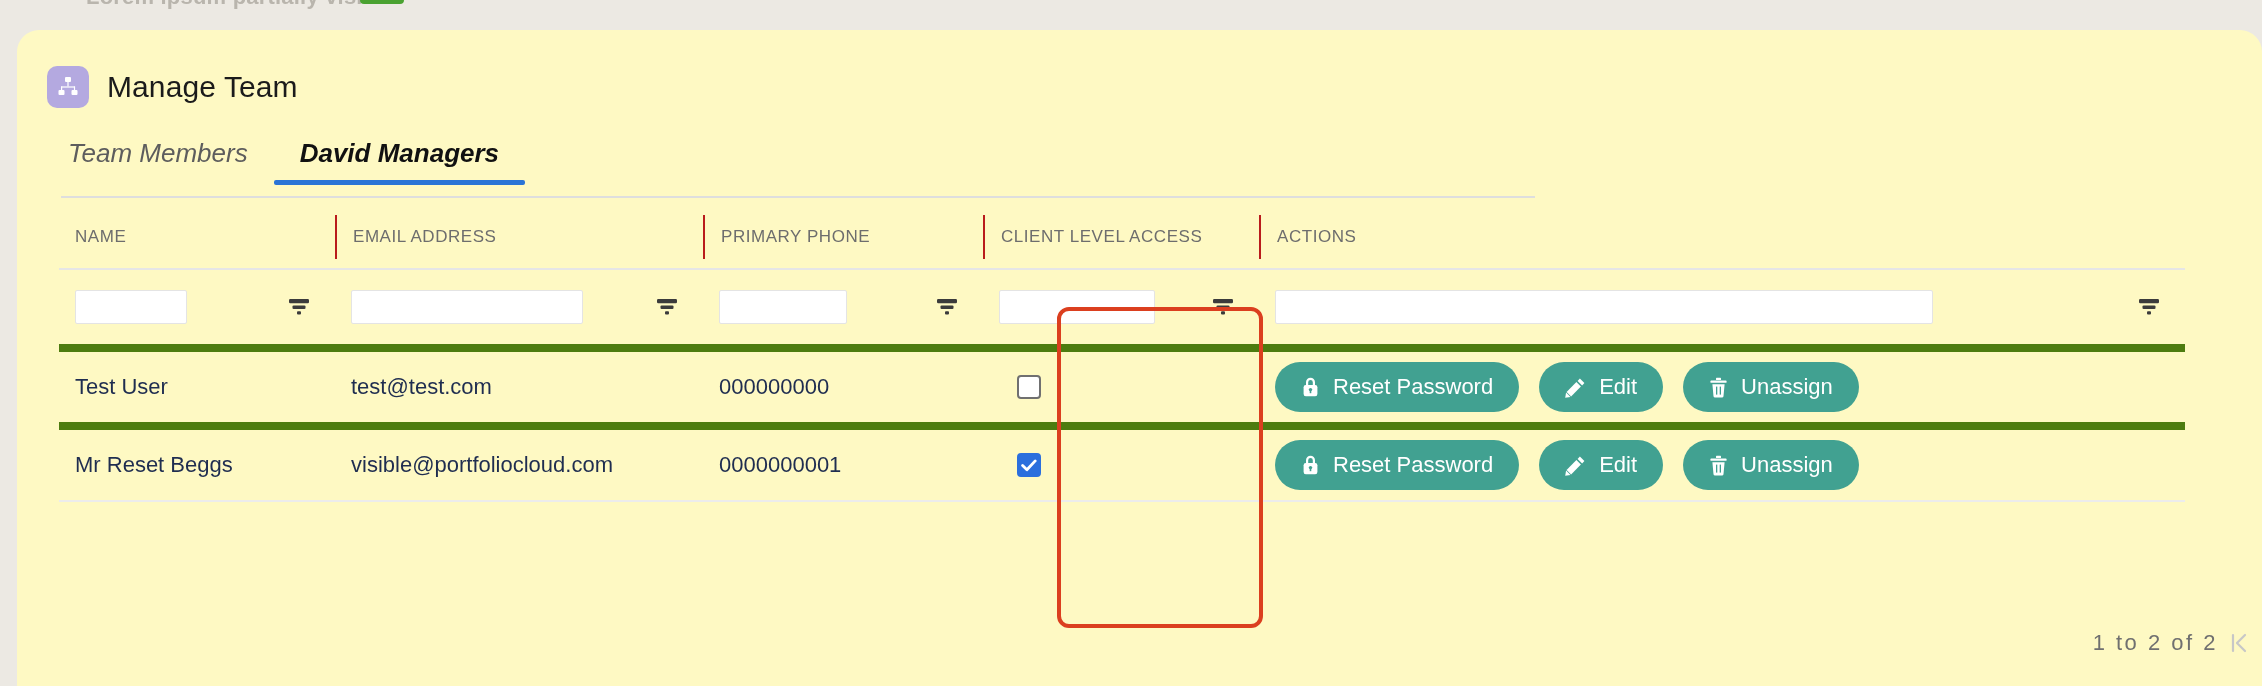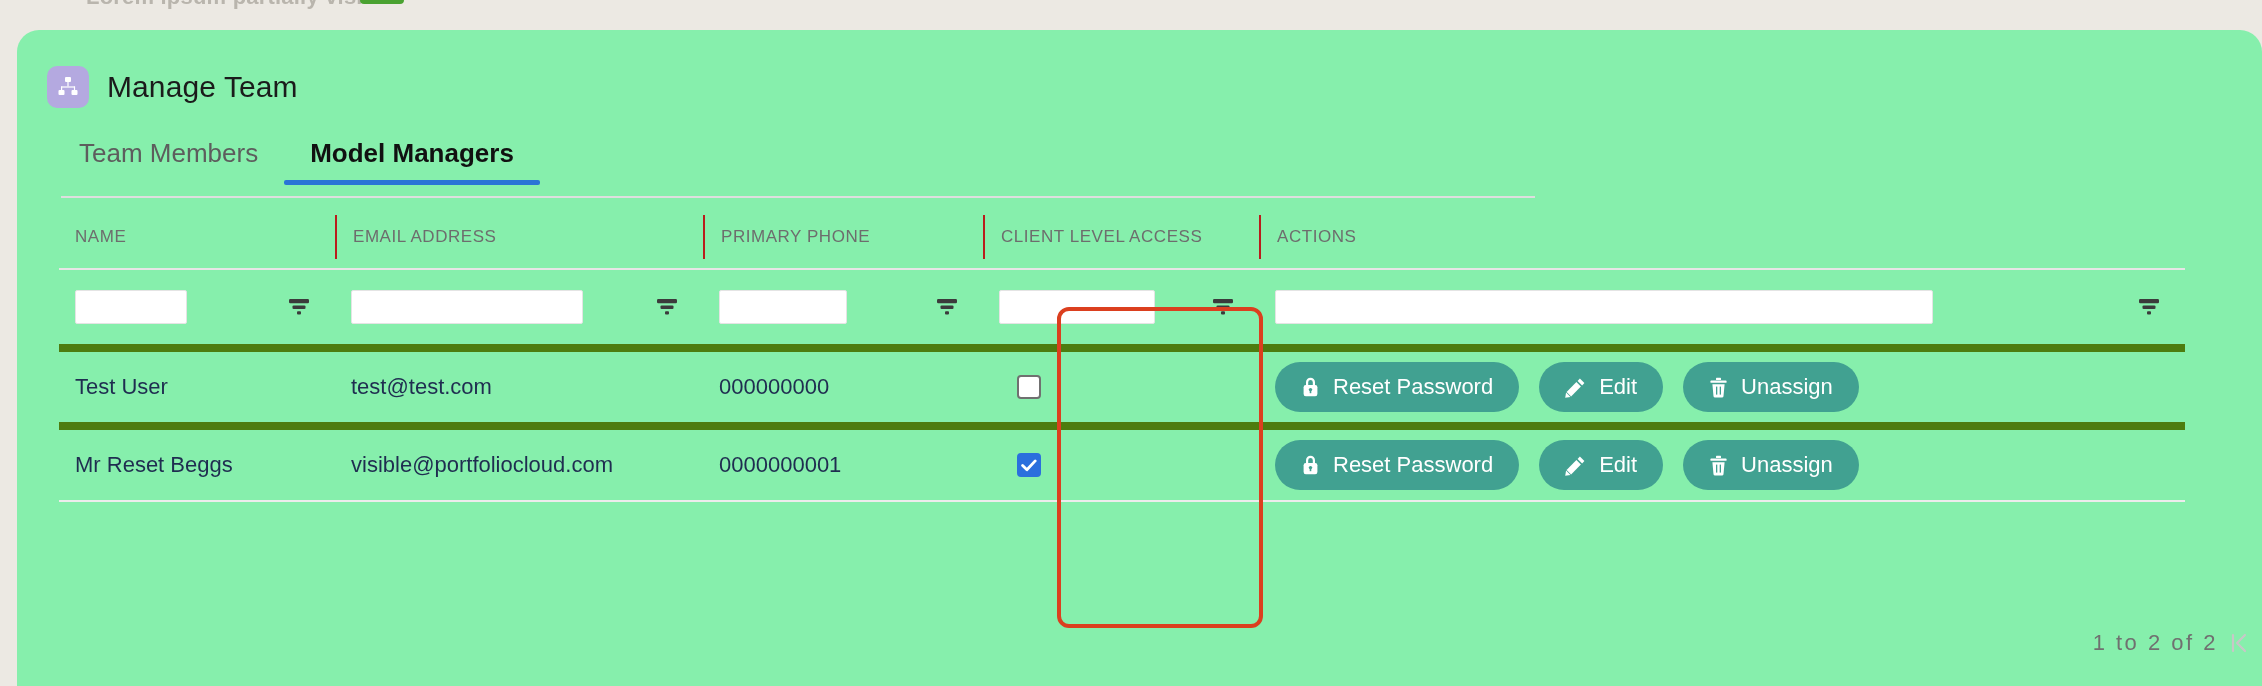--- a/index.html
+++ b/index.html
@@ -22,43 +22,43 @@
   }
   #top-sliver .ghost-pill {
     position: absolute; left: 360px; top: -12px;
     width: 44px; height: 16px; border-radius: 4px; background: #4aa231;
   }
 
   
   #card {
     position: absolute; left: 17px; top: 30px;
     width: 2245px; height: 656px;
-    background: #86efac;
+    background: #fef9c3;
     border-radius: 22px 22px 0 0;
   }
 
   
   #card-header {
     position: absolute; left: 30px; top: 36px;
     display: flex; align-items: center; gap: 18px;
   }
   .app-icon {
     width: 42px; height: 42px; border-radius: 10px;
     background: #b4a9e0;
     display: flex; align-items: center; justify-content: center;
   }
   .app-icon svg { display: block; }
   #page-title {
     font-size: 30px; font-weight: 400; color: #1b1b1b; letter-spacing: .1px;
   }
 
   
   #tabs {
-    position: absolute; left: 44px; top: 108px;
-    display: flex; align-items: flex-end; gap: 0;
+    position: absolute; left: 33px; top: 108px;
+    display: flex; align-items: flex-end; gap: 0; font-style: italic;
   }
   .tab {
     font-size: 26px; padding: 0 26px 16px 26px;
     color: #5d5d5d; font-weight: 400; cursor: pointer;
     position: relative; white-space: nowrap;
   }
   .tab:first-child { padding-left: 18px; }
   .tab.active { color: #111; font-weight: 700; }
   .tab.active::after {
     content: ""; position: absolute; left: 0; right: 0; bottom: 0;
@@ -187,21 +187,21 @@
         <rect x="5.2" y="11.4" width="13.6" height="1.2"></rect>
         <rect x="5" y="11.4" width="1.2" height="3.8"></rect>
         <rect x="17.9" y="11.4" width="1.2" height="3.8"></rect>
       </svg>
     </div>
     <div id="page-title">Manage Team</div>
   </div>
 
   <div id="tabs">
     <div class="tab">Team Members</div>
-    <div class="tab active">Model Managers</div>
+    <div class="tab active">David Managers</div>
   </div>
   <div id="tabs-rule"></div>
 
   <div id="table">
 
     <div class="row" id="header-row">
       <div class="th col-name">NAME</div>
       <div class="col-fil"></div>
       <div class="th col-email div">EMAIL ADDRESS</div>
       <div class="col-fil"></div>

